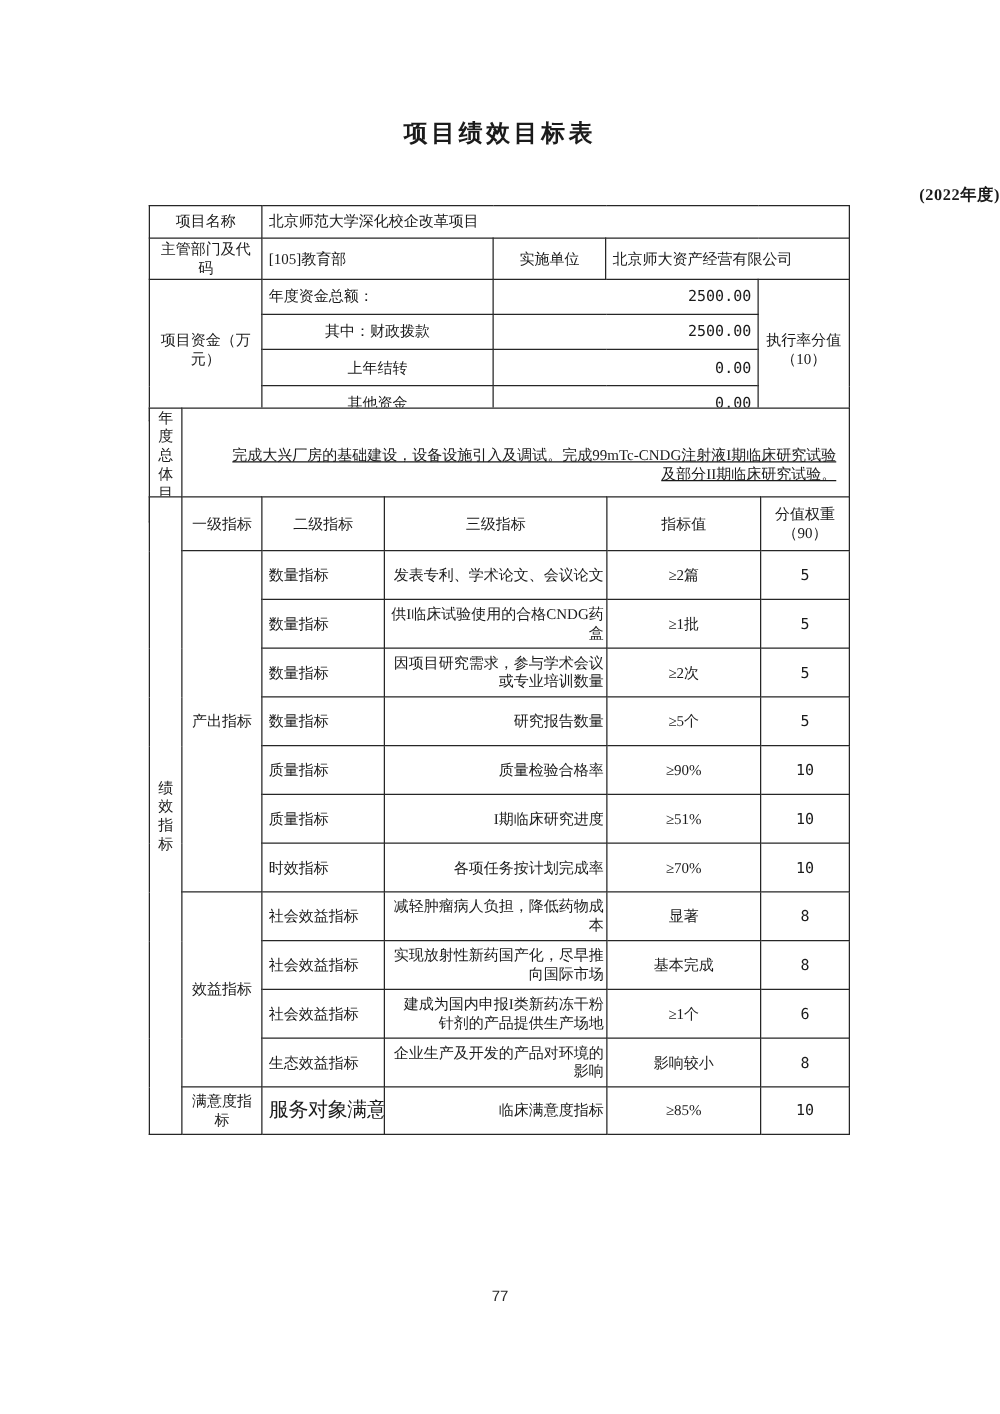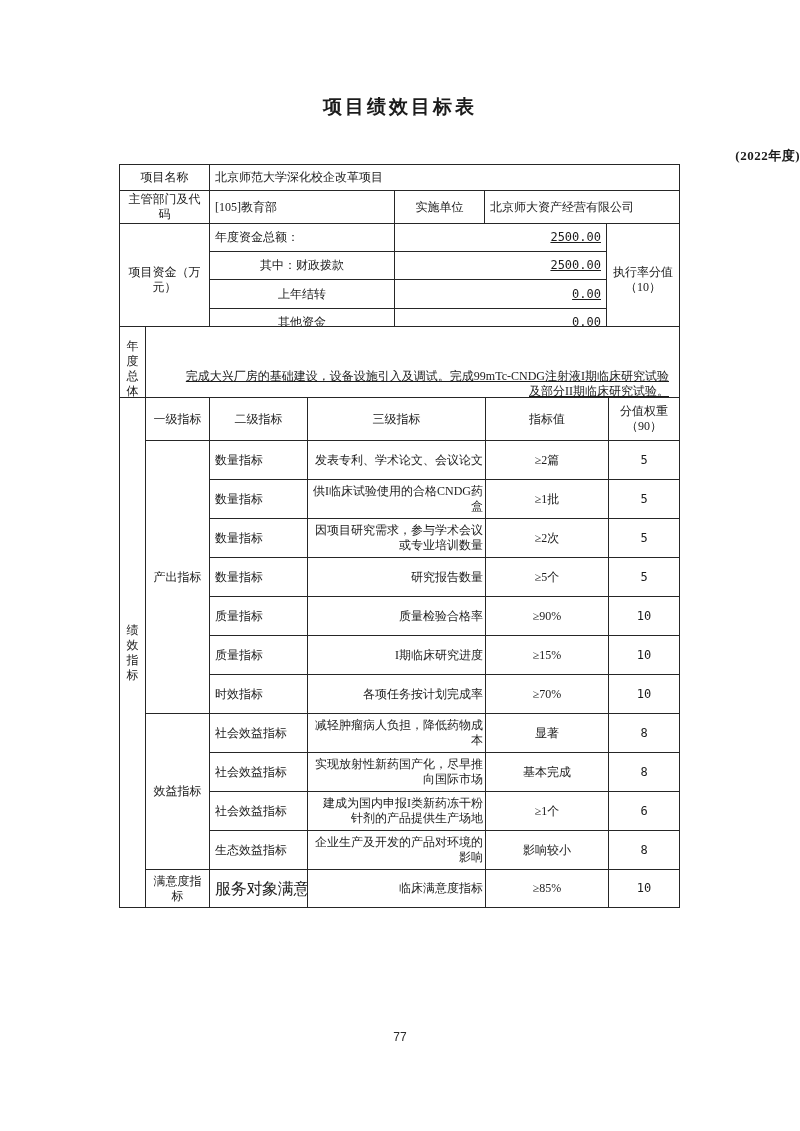--- a/index.html
+++ b/index.html
@@ -29,23 +29,23 @@
   }
   table.t td {
     border: 1.5px solid #262626;
     font-size: 12px; line-height: 1.25;
     padding: 1px 3px;
     overflow: hidden;
     vertical-align: middle;
   }
   .c { text-align: center; }
   .l { text-align: left; padding-left: 5px !important; }
-  .r { text-align: right; padding-right: 5px !important; text-decoration: underline; }
+  .r { text-align: right; padding-right: 5px !important; }
   .mono { font-family: "DejaVu Sans Mono", monospace; font-size: 11.5px; }
-  .vlabel { text-align: center; padding: 12px 1px !important; line-height: 14px; }
+  .vlabel { text-align: center; padding: 0 1px !important; line-height: 14px; }
   .goal {
     text-align: right; vertical-align: middle;
     padding: 4px 10px 4px 6px !important;
     text-indent: 2em; line-height: 19px; font-size: 12px; text-decoration: underline;
   }
   .l2 { white-space: nowrap; }
   .l2.sm { font-size: 16px; letter-spacing: -0.3px; }
   .l3 { text-align: right; padding: 2px 2px 2px 4px !important; font-size: 11.5px; }
   .twoline { line-height: 15px; }
   .pagenum {
@@ -174,21 +174,21 @@
     </tr>
     <tr style="height:39px">
       <td class="l l2">质量指标</td>
       <td class="l3">质量检验合格率</td>
       <td class="c">≥90%</td>
       <td class="c mono">10</td>
     </tr>
     <tr style="height:39px">
       <td class="l l2">质量指标</td>
       <td class="l3">I期临床研究进度</td>
-      <td class="c">≥15%</td>
+      <td class="c">≥51%</td>
       <td class="c mono">10</td>
     </tr>
     <tr style="height:39px">
       <td class="l l2">时效指标</td>
       <td class="l3">各项任务按计划完成率</td>
       <td class="c">≥70%</td>
       <td class="c mono">10</td>
     </tr>
 
     <tr style="height:39px">

